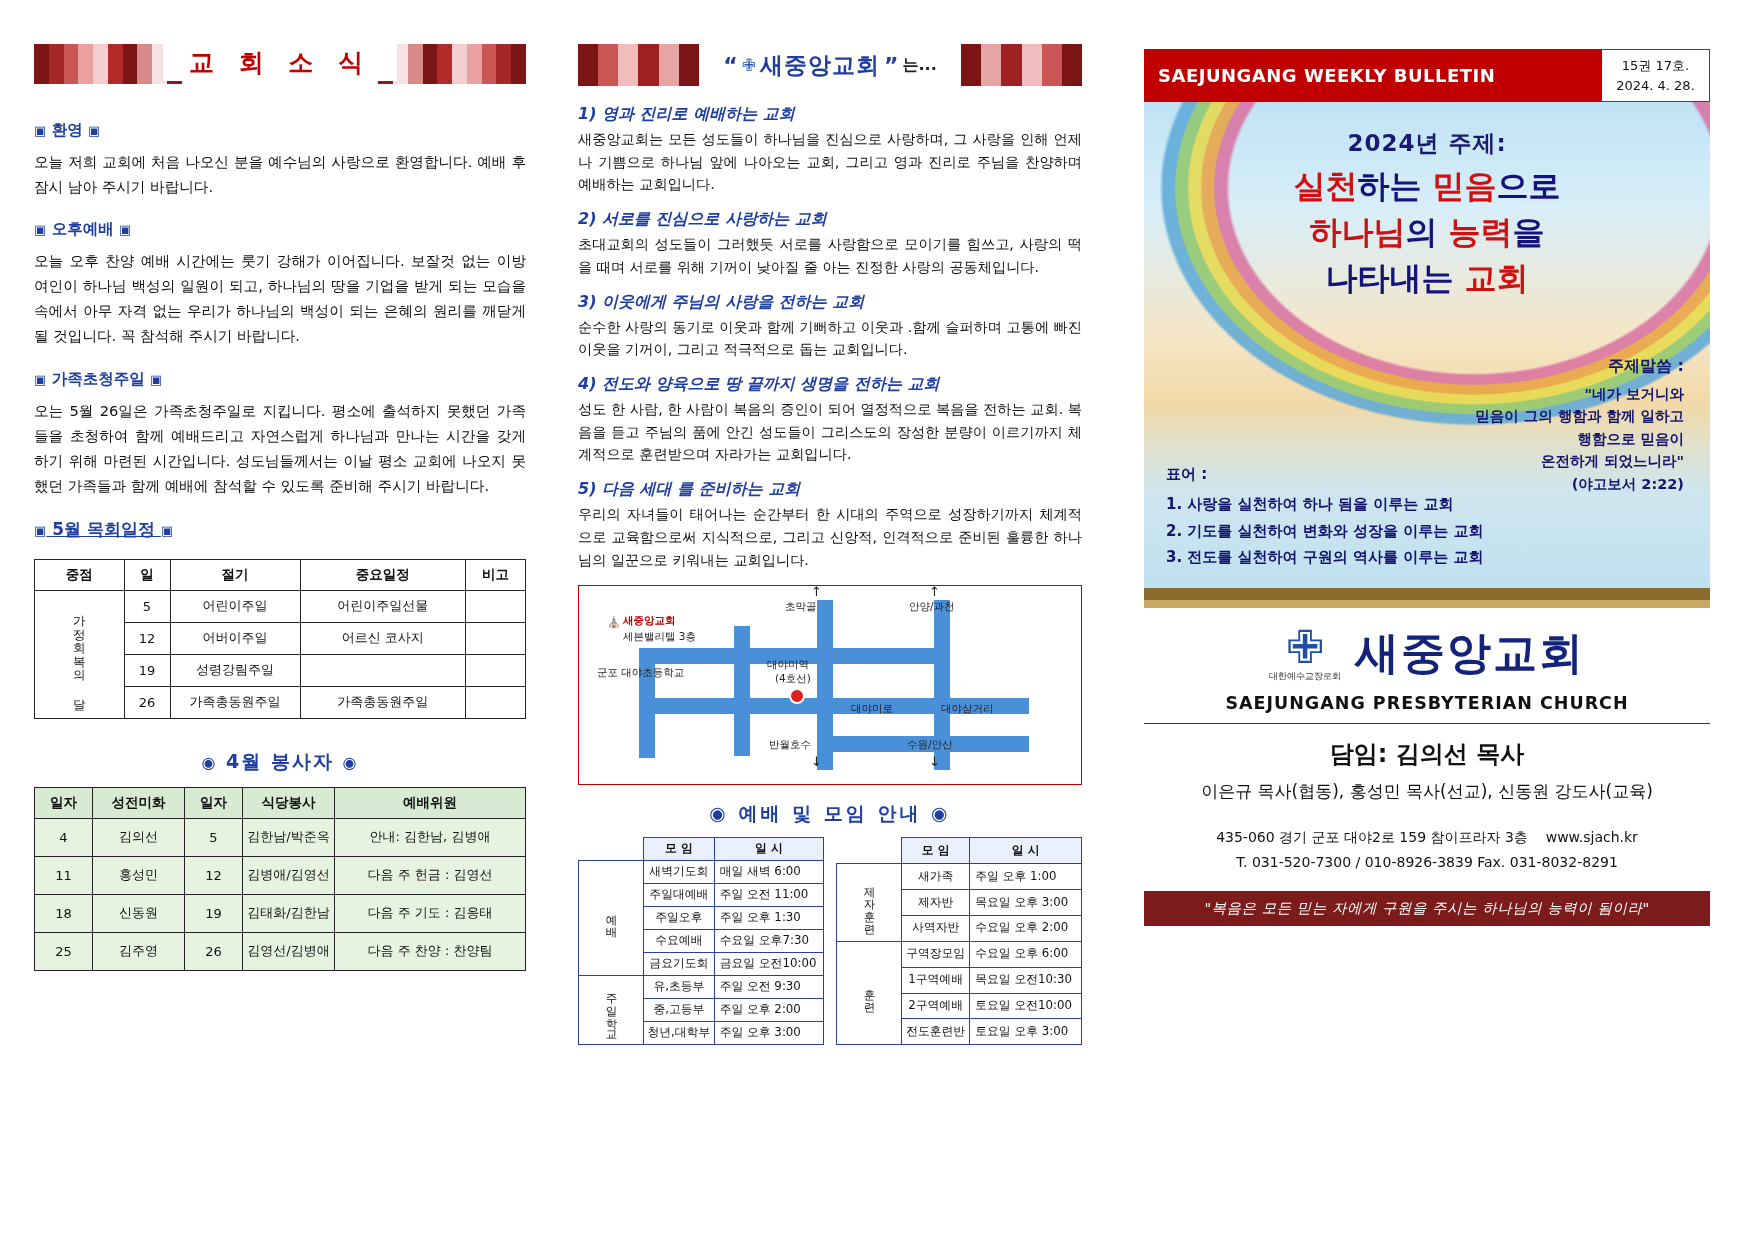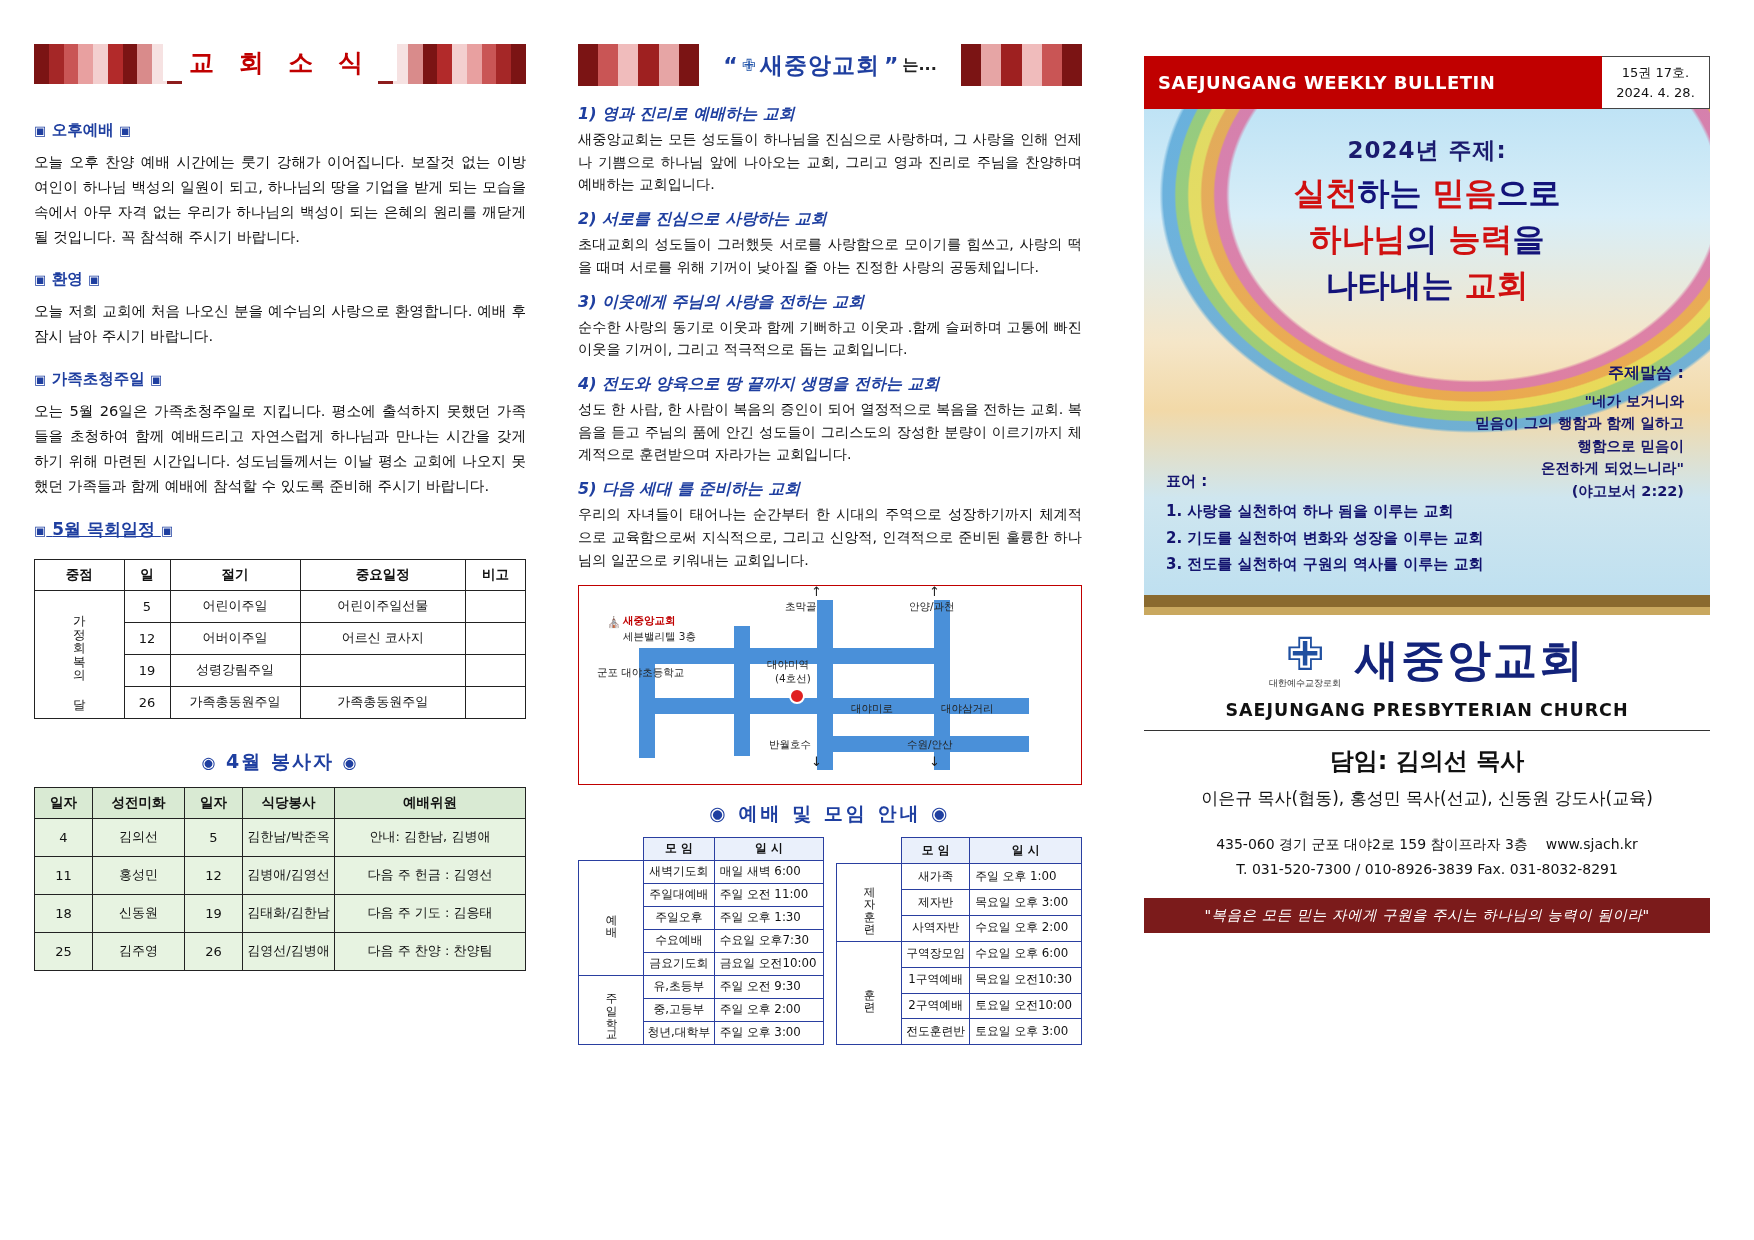--- a/index.html
+++ b/index.html
@@ -11,21 +11,21 @@
     font-family:"DejaVu Sans","Liberation Sans",sans-serif;
     color:#111;
     overflow:hidden;
   }
   .page { position:relative; width:1754px; height:1240px; display:flex; }
 
   
   .col { position:relative; }
   .col-left  { width:560px; padding:44px 34px 0 34px; }
   .col-mid   { width:540px; padding:44px 18px 0 18px; }
-  .col-right { width:654px; padding:36px 44px 0 44px;margin-top:20px; }
+  .col-right { width:654px; padding:49px 44px 0 44px; }
 
   
   .bar-title {
     position:relative;
     height:40px;
     margin-bottom:36px;
     display:flex; align-items:flex-start; justify-content:center;
     background:linear-gradient(90deg,
       #7b1414 0%, #7b1414 3%,
       #a52727 3%, #a52727 6%,
@@ -264,33 +264,33 @@
 
   <div class="col col-left">
 
     <div class="bar-title">
       <span class="bar-text">교 회 소 식</span>
     </div>
 
     <div>
       <h3 class="sec">
         <span class="mk">▣</span>
+        <span>환영</span>
+        <span class="mk">▣</span>
+      </h3>
+      <p class="body">오늘 저희 교회에 처음 나오신 분을 예수님의 사랑으로 환영합니다. 예배 후 잠시 남아 주시기 바랍니다.</p>
+    </div>
+
+    <div>
+      <h3 class="sec">
+        <span class="mk">▣</span>
         <span>오후예배</span>
         <span class="mk">▣</span>
       </h3>
       <p class="body">오늘 오후 찬양 예배 시간에는 룻기 강해가 이어집니다. 보잘것 없는 이방 여인이 하나님 백성의 일원이 되고, 하나님의 땅을 기업을 받게 되는 모습을 속에서 아무 자격 없는 우리가 하나님의 백성이 되는 은혜의 원리를 깨닫게 될 것입니다. 꼭 참석해 주시기 바랍니다.</p>
-    </div>
-
-    <div>
-      <h3 class="sec">
-        <span class="mk">▣</span>
-        <span>환영</span>
-        <span class="mk">▣</span>
-      </h3>
-      <p class="body">오늘 저희 교회에 처음 나오신 분을 예수님의 사랑으로 환영합니다. 예배 후 잠시 남아 주시기 바랍니다.</p>
     </div>
 
     <div>
       <h3 class="sec">
         <span class="mk">▣</span>
         <span>가족초청주일</span>
         <span class="mk">▣</span>
       </h3>
       <p class="body">오는 5월 26일은 가족초청주일로 지킵니다. 평소에 출석하지 못했던 가족들을 초청하여 함께 예배드리고 자연스럽게 하나님과 만나는 시간을 갖게 하기 위해 마련된 시간입니다. 성도님들께서는 이날 평소 교회에 나오지 못했던 가족들과 함께 예배에 참석할 수 있도록 준비해 주시기 바랍니다.</p>
     </div>

